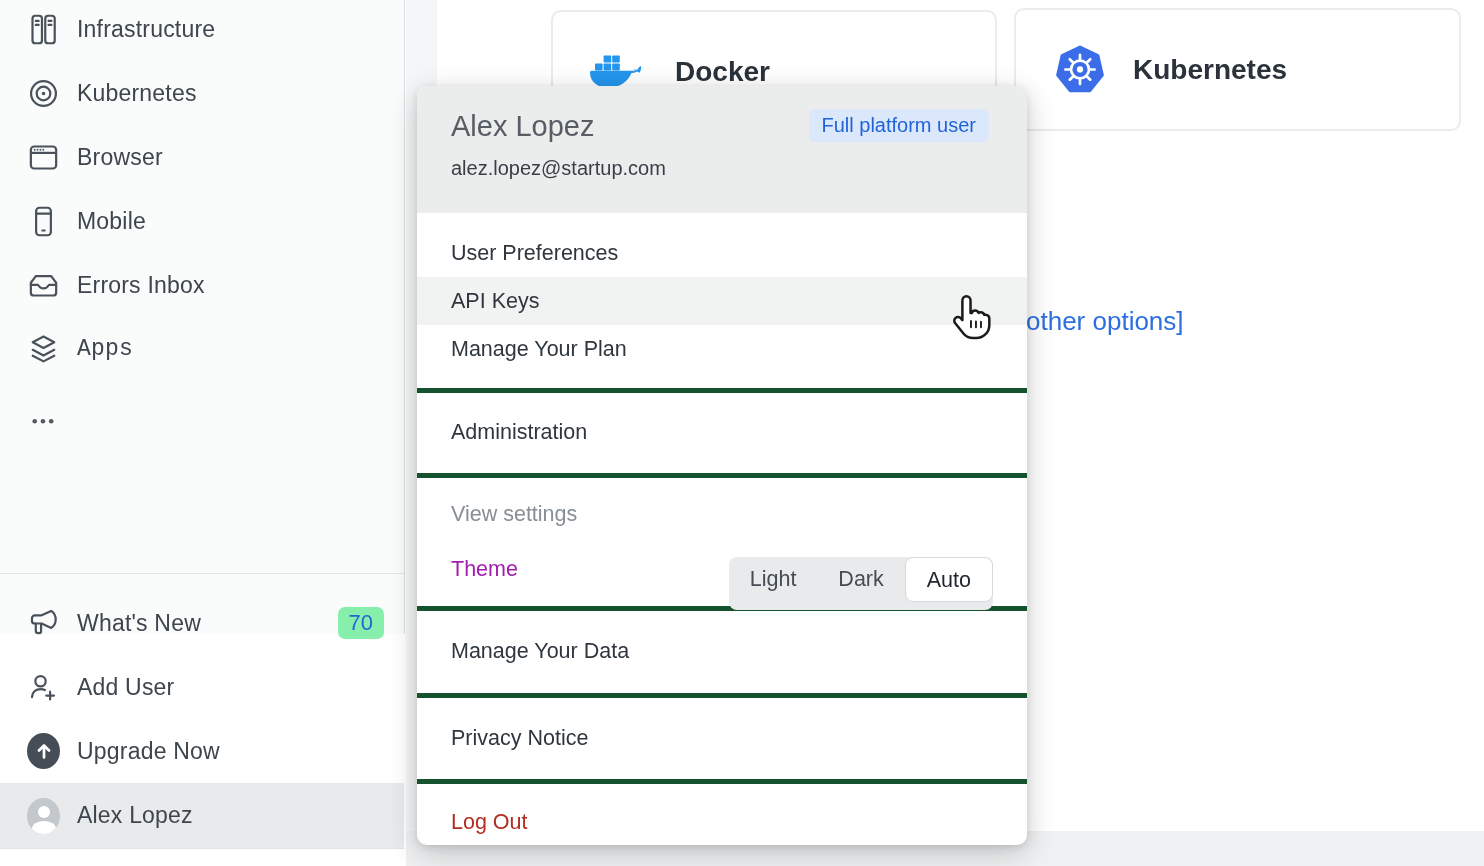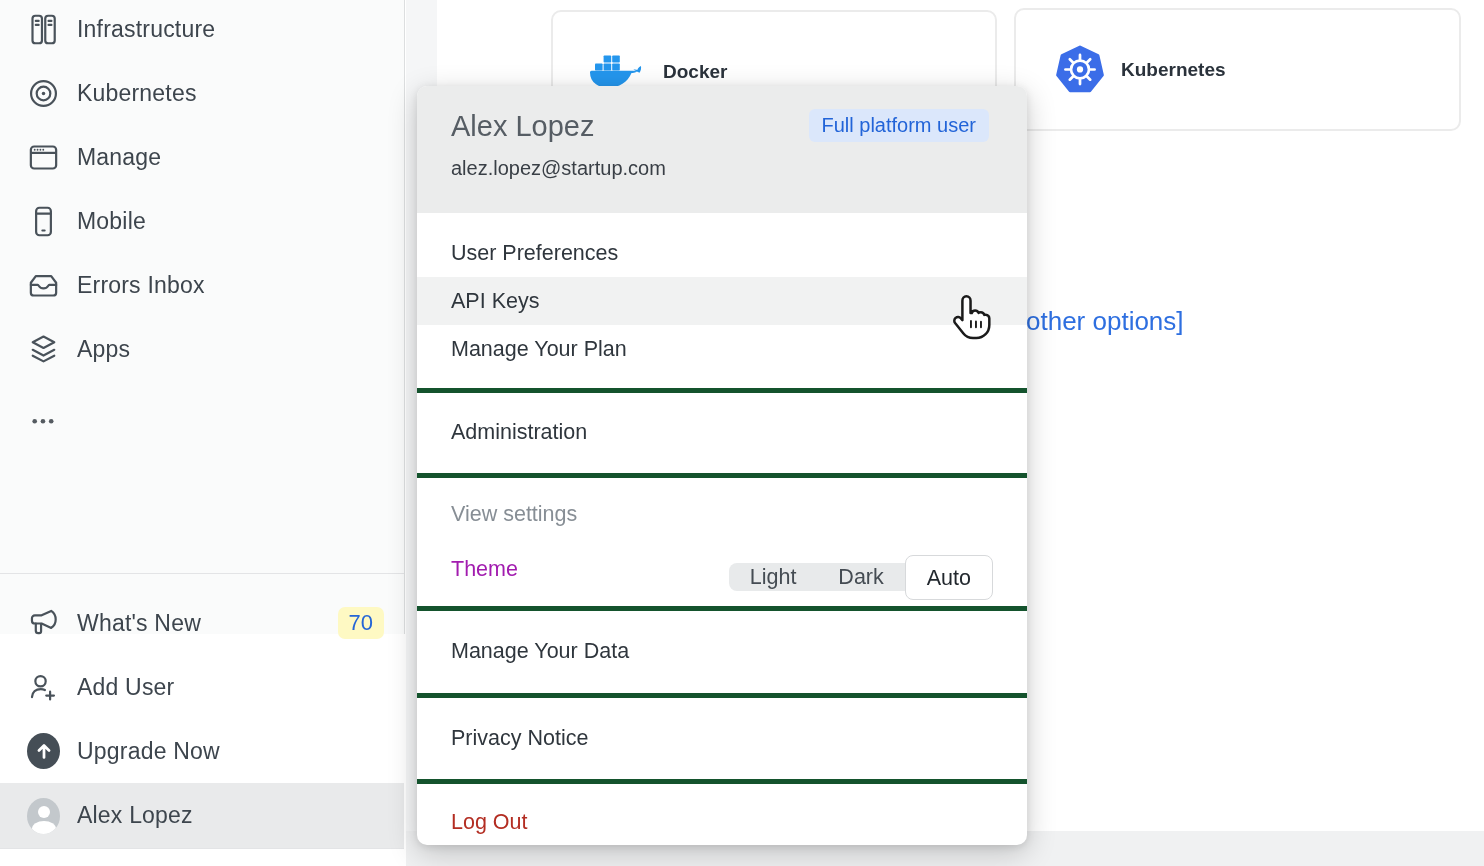--- a/index.html
+++ b/index.html
@@ -11,40 +11,40 @@
   .sidebar { position:absolute; left:0; top:0; width:405px; height:634px;
              background:#fafbfb; border-right:1px solid #dcdedf; }
   .nav-item { position:absolute; left:0; width:100%; height:64px;
               display:flex; align-items:center; cursor:pointer; }
   .nav-item .ic { width:33px; height:33px; margin-left:27px; flex:0 0 33px;
                   display:flex; align-items:center; justify-content:center; color:#49525a; }
   .nav-item .lbl { margin-left:17px; font-size:23px; color:#3d454d; letter-spacing:.2px; }
   .nav-item svg { display:block; }
   .sb-divider { position:absolute; left:0; width:404px; height:1px; background:#e3e4e6; }
   .nav-item.active-row { background:#e9eaeb; }
-  .badge-70 { position:absolute; right:20px; background:#fef9c3; color:#2566d6;
+  .badge-70 { position:absolute; right:20px; background:#86efac; color:#2566d6;
               font-size:22px; padding:3px 11px; border-radius:7px; }
   .upg-circle { width:36px; height:36px; border-radius:50%; background:#454e56;
                 display:flex; align-items:center; justify-content:center; }
   .avatar-c { width:36px; height:36px; border-radius:50%; background:#c3c8cc; overflow:hidden; position:relative; }
   .avatar-c .head { position:absolute; left:50%; top:8px; transform:translateX(-50%);
                     width:12px; height:12px; border-radius:50%; background:#fff; }
   .avatar-c .bodyp { position:absolute; left:50%; top:23px; transform:translateX(-50%);
                      width:24px; height:16px; border-radius:50% 50% 0 0; background:#fff; }
 
   
   .gutter { position:absolute; left:406px; top:0; width:31px; height:866px; background:#f5f6f7; }
   .main { position:absolute; left:437px; top:0; right:0; height:866px; background:#fff; }
   .bottom-band { position:absolute; left:406px; top:831px; right:0; bottom:0; background:#f0f1f2; }
   .card { position:absolute; background:#fff; border:2px solid #ebebeb; border-radius:10px;
           display:flex; align-items:center; cursor:pointer; }
   .card-docker { left:551px; top:10px; width:446px; height:124px; }
   .card-k8s { left:1014px; top:8px; width:447px; height:123px; }
   .card .c-ic { margin-left:36px; display:flex; align-items:center; }
-  .card .c-lbl { margin-left:16px; font-size:19px; font-weight:bold; color:#2a323b; }
+  .card .c-lbl { margin-left:28px; font-size:28px; font-weight:bold; color:#2a323b; }
   .partial-link { position:absolute; left:1026px; top:306px; font-size:26px; color:#2e6fe0; cursor:pointer; }
 
   
   .umenu { position:absolute; left:417px; top:86px; width:610px; height:759px;
            background:#fff; border-radius:10px; overflow:hidden;
            box-shadow:0 8px 30px rgba(0,0,0,.20), 0 2px 8px rgba(0,0,0,.10); z-index:5; }
   .um-header { position:relative; height:127px; background:#ebecec; }
   .um-name { position:absolute; left:34px; top:24px; font-size:29px; color:#565d64; }
   .um-email { position:absolute; left:34px; top:71px; font-size:20px; color:#393f46; }
   .um-badge { position:absolute; right:38px; top:23px; background:#dbe7fb; color:#2264d8;
@@ -56,22 +56,22 @@
   .g4 { padding:16px 0 18px; }
   .g5 { padding:16px 0 17px; }
   .g6 { padding:14px 0 15px; }
   .um-item { height:48px; line-height:48px; padding-left:34px; font-size:21.5px;
              color:#2f363d; cursor:pointer; }
   .um-item.hovered { background:#f1f2f2; }
   .um-item.danger { color:#b32d22; }
   .vs-label { position:absolute; left:34px; top:24px; font-size:21.5px; color:#878e95; }
   .theme-row { position:absolute; left:0; right:0; top:71px; height:45px; }
   .theme-lbl { position:absolute; left:34px; top:8px; font-size:21.5px; color:#a21caf; }
-  .seg-ctl { position:absolute; right:34px; top:14px; height:28px; display:flex;
-             background:#e8eaeb; border-radius:8px;align-items:center; }
+  .seg-ctl { position:absolute; right:34px; top:8px; height:53px; display:flex;
+             background:#e8eaeb; border-radius:8px; }
   .seg { height:45px; line-height:45px; padding:0 21px; font-size:21.5px; color:#454c53; cursor:pointer; }
   .seg.selected { background:#fff; border:1px solid #d7d9db; border-radius:8px; color:#22282e; }
 
   
   .cursor { position:absolute; left:951px; top:293px; z-index:9; pointer-events:none; }
 </style>
 </head>
 <body>
 
 <div class="screen">
@@ -150,21 +150,21 @@
           <rect x="3.5" y="5" width="23" height="20" rx="3"></rect>
           <line x1="3.5" y1="10.8" x2="26.5" y2="10.8"></line>
           <g fill="currentColor" stroke="none">
             <circle cx="7" cy="8" r="0.85"></circle>
               <circle cx="9.6" cy="8" r="0.85"></circle>
             <circle cx="12.2" cy="8" r="0.85"></circle>
               <circle cx="14.8" cy="8" r="0.85"></circle>
           </g>
         </svg>
       </span>
-      <span class="lbl">Manage</span>
+      <span class="lbl">Browser</span>
     </div>
 
     <div class="nav-item" style="top:189px;">
       <span class="ic">
         <svg width="33" height="33" viewBox="0 0 30 30" fill="none" stroke="currentColor" stroke-width="2" stroke-linecap="round">
           <rect x="8.3" y="2.5" width="13.4" height="25" rx="3"></rect>
           <line x1="8.3" y1="7.8" x2="21.7" y2="7.8"></line>
           <line x1="14" y1="23.2" x2="16" y2="23.2"></line>
         </svg>
       </span>
@@ -174,21 +174,21 @@
     <div class="nav-item" style="top:253px;">
       <span class="ic">
         <svg width="33" height="33" viewBox="0 0 30 30" fill="none" stroke="currentColor" stroke-width="2" stroke-linejoin="round" stroke-linecap="round">
           <path d="M8 6.5 h14 l4.5 6 v9 a2.6 2.6 0 0 1 -2.6 2.6 h-17.8 a2.6 2.6 0 0 1 -2.6 -2.6 v-9 z"></path>
           <path d="M3.5 14.5 h6.3 c1.3 0 .9 3.2 5.2 3.2 s3.9 -3.2 5.2 -3.2 h6.3"></path>
         </svg>
       </span>
       <span class="lbl">Errors Inbox</span>
     </div>
 
-    <div class="nav-item" style="top:317px;">
+    <div class="nav-item" style="top:317px;font-family:Liberation Mono, monospace;">
       <span class="ic">
         <svg width="33" height="33" viewBox="0 0 30 30" fill="none" stroke="currentColor" stroke-width="2" stroke-linejoin="round" stroke-linecap="round">
           <path d="M15 3.2 l9.8 5.2 -9.8 5.2 -9.8 -5.2 z"></path>
           <path d="M5.2 15.3 l9.8 5.2 9.8 -5.2"></path>
           <path d="M5.2 20.6 l9.8 5.2 9.8 -5.2"></path>
         </svg>
       </span>
       <span class="lbl">Apps</span>
     </div>
 

